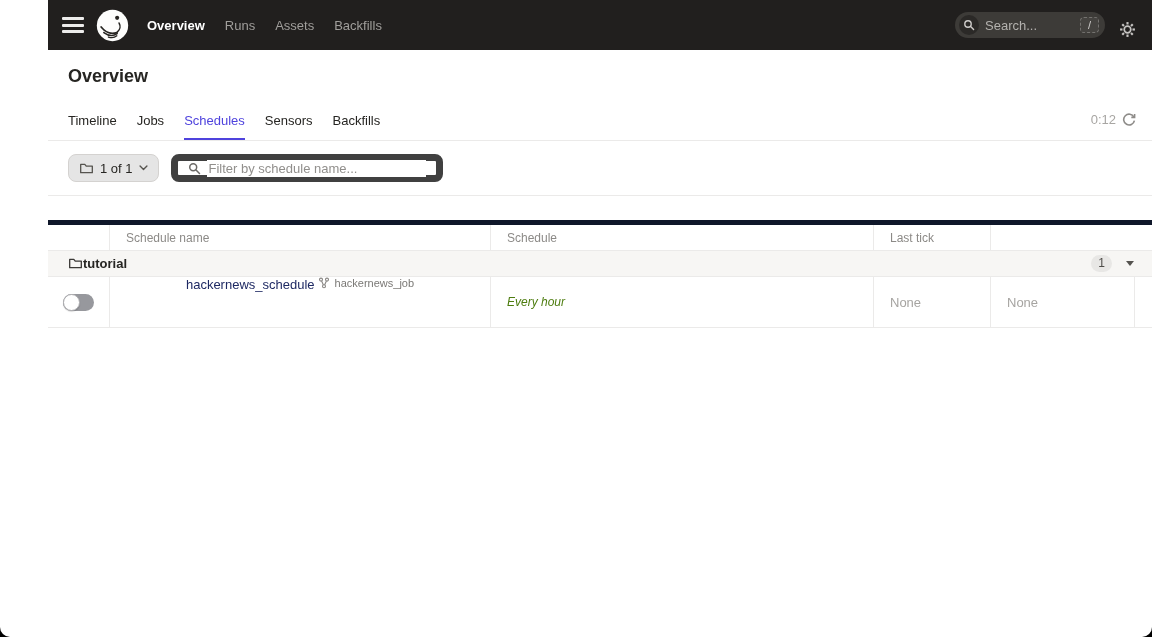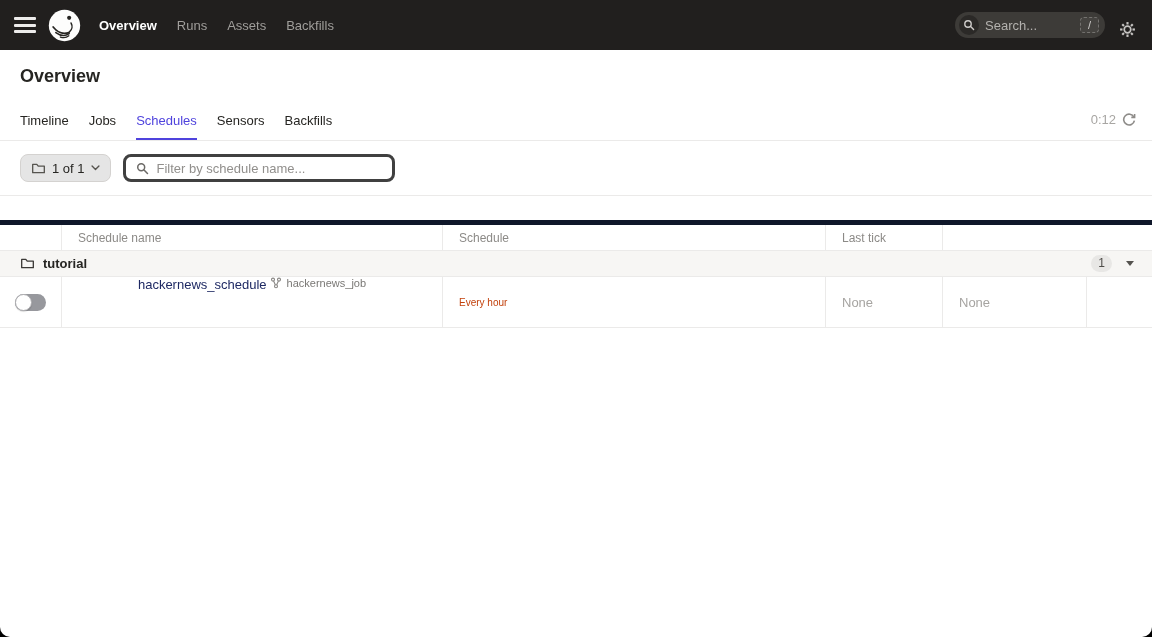--- a/index.html
+++ b/index.html
@@ -1,20 +1,20 @@
 <!DOCTYPE html>
 <html><head>
 <meta charset="utf-8">
 <style>
   html, body { margin:0; padding:0; background:#000; }
   * { box-sizing:border-box; }
   .app {
     width:1152px; height:637px; position:relative; overflow:hidden;
     background:#fff; border-radius:0 0 10px 10px;
-    font-family:"Liberation Sans", sans-serif; color:#262522;
+    font-family:"Liberation Sans", sans-serif; color:#262522;padding-left:48px;
   }
 
   
   .topnav {
     height:50px; background:#211F1E; display:flex; align-items:center;
     padding:0 16px 0 14px;
   }
   .hamburger { width:22px; height:16px; display:flex; flex-direction:column; justify-content:space-between; cursor:pointer; margin-right:12px; }
   .hamburger span { display:block; height:3px; background:#EDECEB; border-radius:1px; }
   .logo { width:33px; height:33px; margin-right:18px; }
@@ -58,21 +58,21 @@
 
   
   .filter-row { display:flex; align-items:center; gap:12px; padding:13px 20px; border-bottom:1px solid #EBEAE9; }
   .group-select {
     display:flex; align-items:center; gap:6px; height:28px; padding:0 10px;
     background:#e5e5e5; border:1px solid #D4D2D0; border-radius:8px; cursor:pointer;
     font-size:13px; color:#262522;
   }
   .filter-input-wrap {
     display:flex; align-items:center; gap:6px; height:28px; width:272px;
-    border:3px solid #404040; border-radius:8px; padding:0 10px; background:#fff;
+    border:7px solid #404040; border-radius:8px; padding:0 10px; background:#fff;
   }
   .filter-input-wrap input {
     flex:1; min-width:0; border:none; outline:none; font-size:13px; color:#262522; font-family:inherit;
   }
   .filter-input-wrap input::placeholder { color:#918F8C; }
 
   .gap-block { height:24px; }
 
   
   .sched-table { border-top:5px solid #0f172a; }
@@ -80,34 +80,34 @@
     display:grid; grid-template-columns:62px 381px 383px 117px 144px 1fr;
   }
   .thead-row { height:26px; border-bottom:1px solid #EBEAE9; }
   .th, .td { border-right:1px solid #EBEAE9; display:flex; align-items:center; padding:0 16px; min-width:0; }
   .th:last-child, .td:last-child { border-right:none; }
   .th { font-size:12px; color:#8C8A87; font-weight:400; }
   .group-row {
     display:flex; align-items:center; height:26px; background:#F7F6F4;
     border-bottom:1px solid #EBEAE9; padding:0 16px 0 20px;
   }
-  .group-name { font-size:13px; font-weight:600; color:#262522; margin-left:8px; }
+  .group-name { font-size:13px; font-weight:600; color:#262522; }
   .group-right { margin-left:auto; display:flex; align-items:center; gap:12px; }
   .count-badge {
     background:#E8E7E5; color:#4F4D49; font-size:12px; border-radius:9px;
     padding:1px 7px; line-height:15px;
   }
   .caret-btn { display:flex; align-items:center; cursor:pointer; padding:2px; }
   .data-row { height:51px; border-bottom:1px solid #EBEAE9; background:#fff; }
   .td.toggle-cell { justify-content:center; padding:0; }
   .td.name-cell { flex-direction:row; align-items:flex-start; justify-content:center; gap:3px; }
   .sched-link { font-size:13px; font-weight:500; color:#1E2963; text-decoration:none; cursor:pointer; }
   .job-line { display:flex; align-items:center; gap:5px; }
   .job-label { font-size:11px; color:#7A7875; }
-  .cell-text { font-size:10px; color:#c2410c; }
+  .cell-text { font-size:12px; color:#4d7c0f;font-style:italic; }
   .cell-muted { font-size:13px; color:#A6A4A1; }
 
   
   .toggle {
     position:relative; width:31px; height:17px; border-radius:9px;
     background:#97989D; cursor:pointer; flex:none;
   }
   .toggle .knob {
     position:absolute; left:0; top:0; width:17px; height:17px; border-radius:50%;
     background:#fff; border:1px solid #ADADB0; box-shadow:0 1px 1px rgba(0,0,0,.15);

